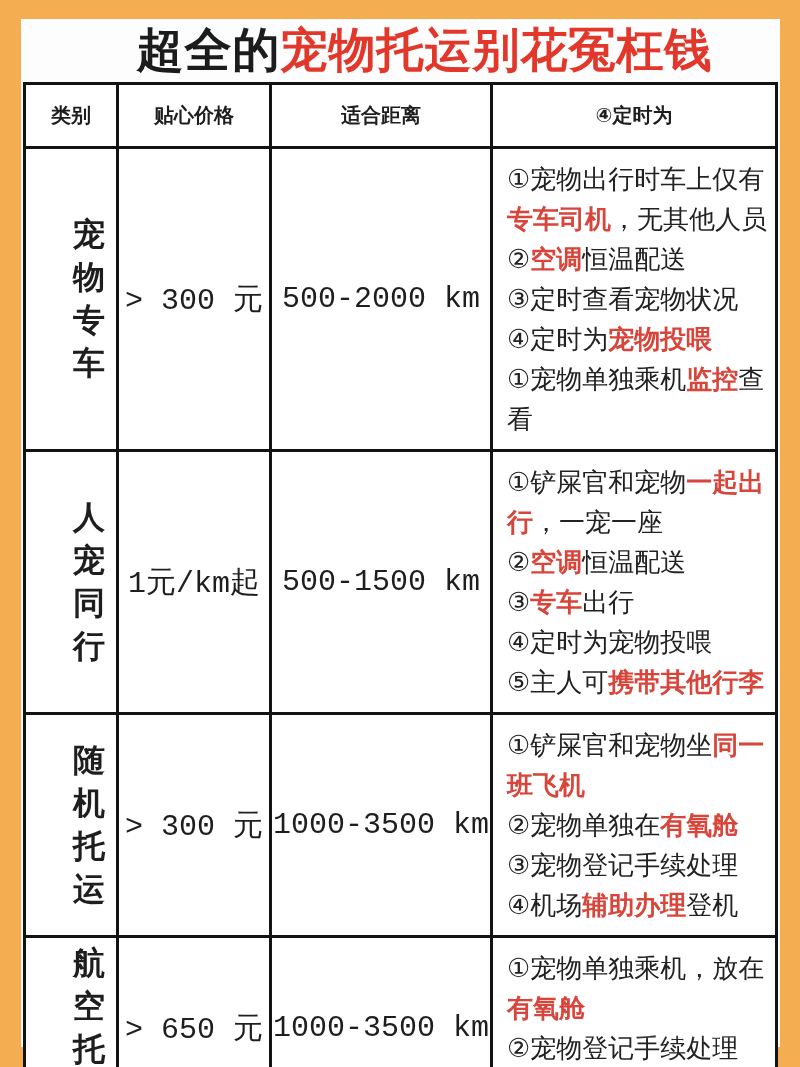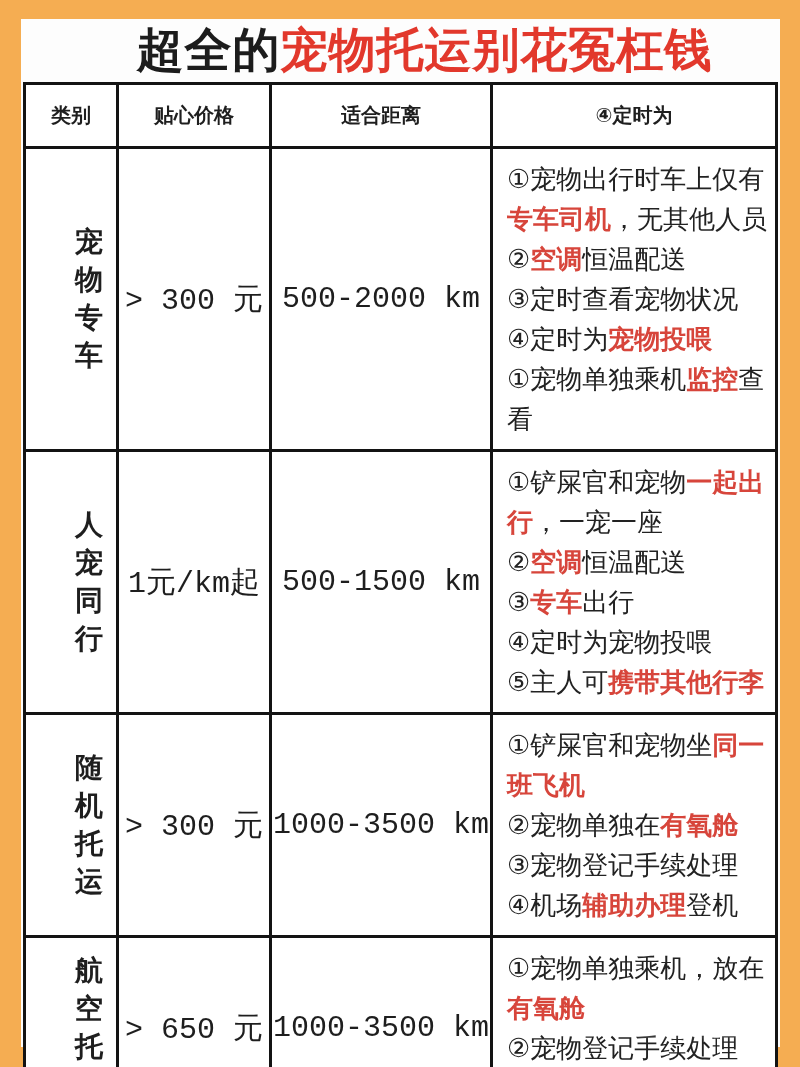--- a/index.html
+++ b/index.html
@@ -54,21 +54,21 @@
     vertical-align: middle;
   }
   table.cmp thead th {
     height: 64px;
     font-size: 20px;
     font-weight: 800;
     text-align: center;
   }
   td.cat {
     text-align: center;
-    font-size: 28px;
+    font-size: 32px;
     font-weight: 800;
     line-height: 1.35;
     padding-left: 36px;
   }
   td.price, td.dist {
     text-align: center;
     font-size: 30px;
     font-weight: 400;
     white-space: nowrap;
     font-family: Liberation Mono, monospace;

